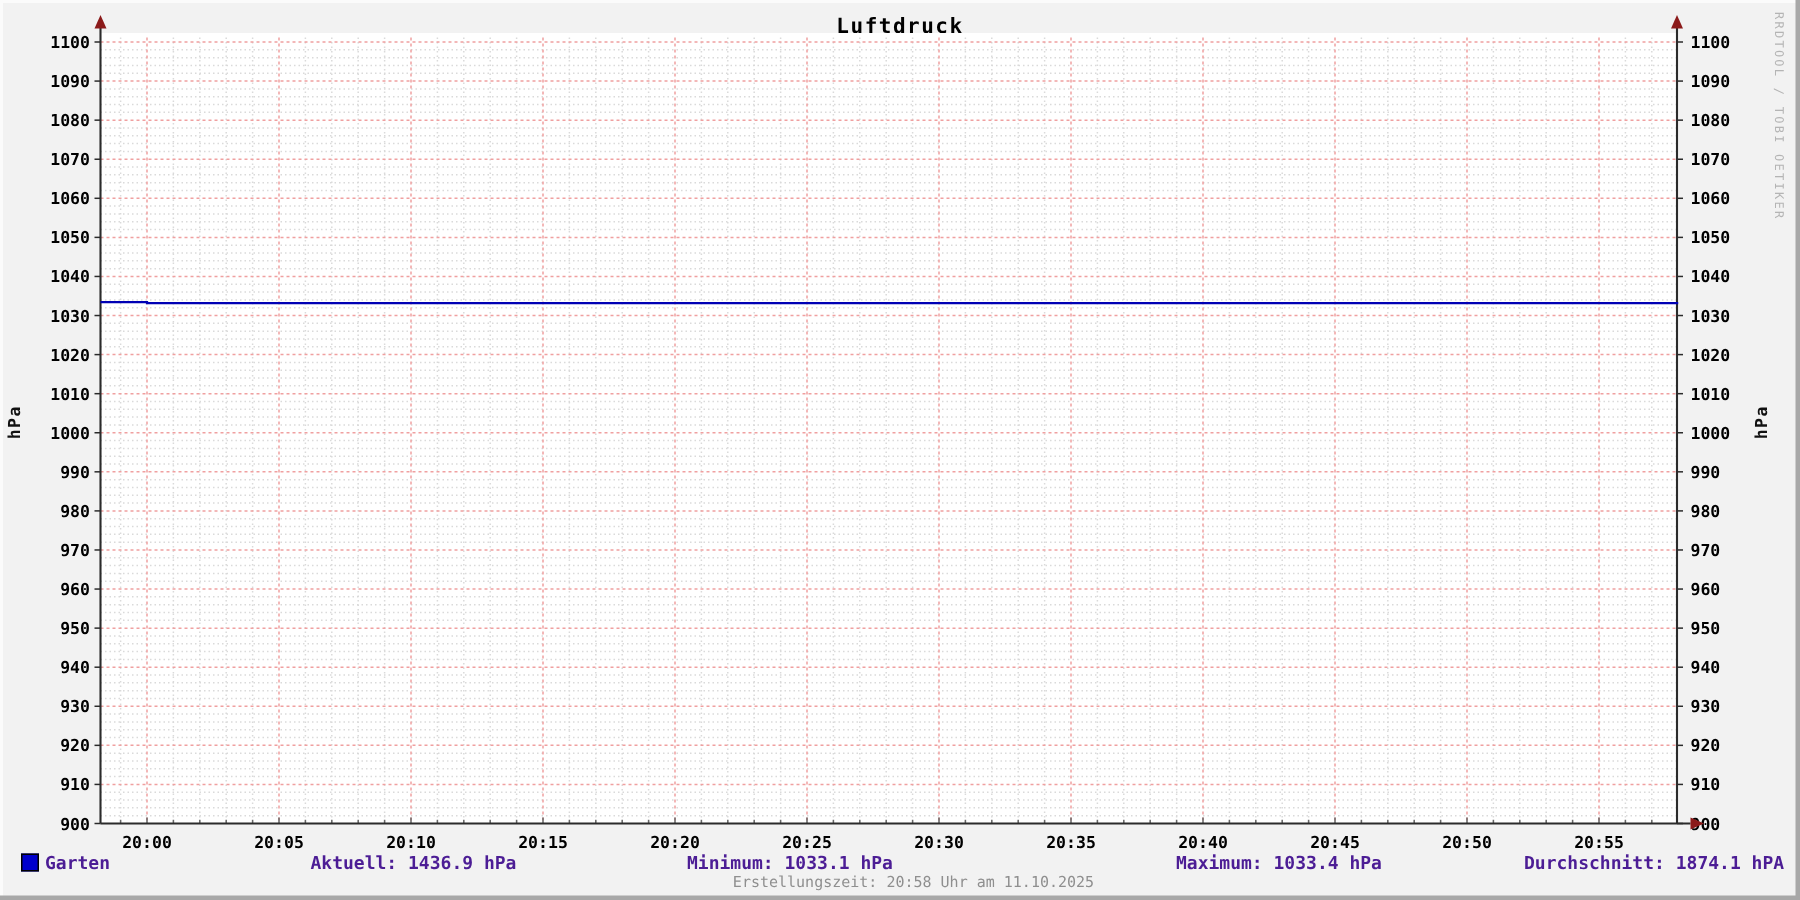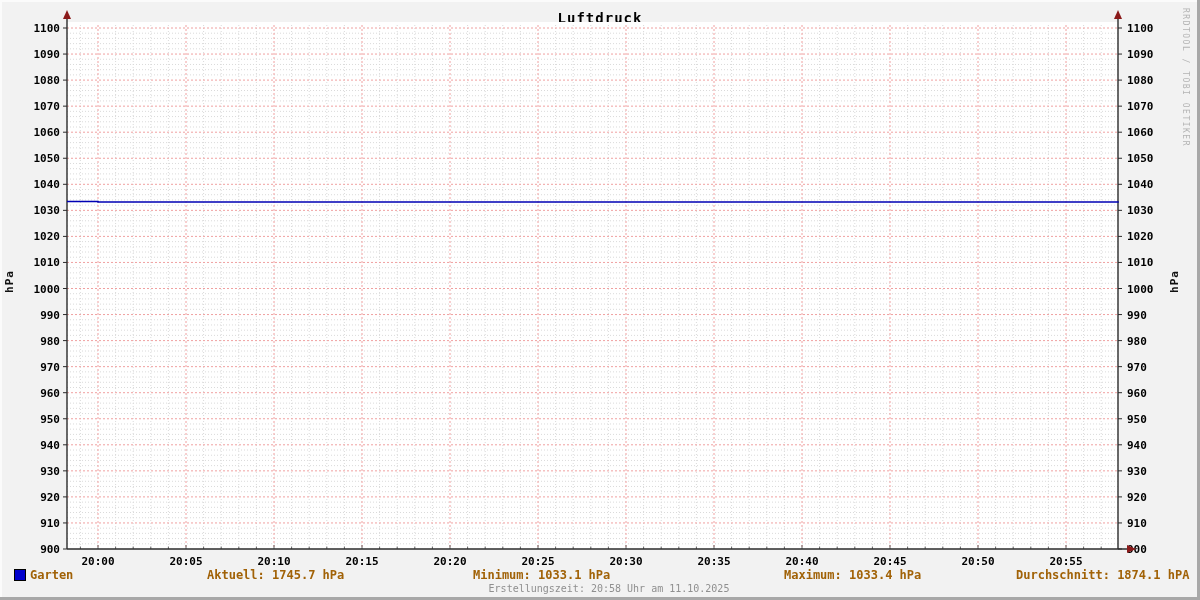--- a/index.html
+++ b/index.html
@@ -28,28 +28,28 @@
   #ylabel-left{left:3px;top:270px;}
   #ylabel-right{left:1168px;top:270px;}
 
   #watermark{
     position:absolute;left:1181px;top:8px;
     font-size:8px;color:#b4b4b4;letter-spacing:1.5px;
     writing-mode:vertical-rl;
   }
 
   .legend-row span, .legend-row .sq{position:absolute;}
-  .legend-text{font-size:12px;font-weight:bold;color:#a16207;top:568px;white-space:pre;}
+  .legend-text{font-size:12px;font-weight:bold;color:#4c1d95;top:568px;white-space:pre;}
   #legend-square{
     left:14px;top:569px;width:10px;height:10px;
     background:#0000cc;border:1px solid #000;
   }
   #legend-series{left:30px;}
   #stat-aktuell{left:207px;}
-  #stat-minimum{left:473px;}
+  #stat-minimum{left:458px;}
   #stat-maximum{left:784px;}
   #stat-durchschnitt{left:1016px;}
 
   #footer-note{
     position:absolute;left:0;top:583px;width:1218px;text-align:center;
     font-size:10px;color:#8f8f8f;
   }
 </style>
 </head>
 <body>
@@ -387,19 +387,19 @@
   </svg>
 
 <div class="vlabel" id="ylabel-left">hPa</div>
 <div class="vlabel" id="ylabel-right">hPa</div>
 
 <div id="watermark">RRDTOOL / TOBI OETIKER</div>
 
 <div class="legend-row">
   <div class="sq" id="legend-square"></div>
   <span class="legend-text" id="legend-series">Garten</span>
-  <span class="legend-text" id="stat-aktuell">Aktuell: 1745.7 hPa</span>
+  <span class="legend-text" id="stat-aktuell">Aktuell: 1436.9 hPa</span>
   <span class="legend-text" id="stat-minimum">Minimum: 1033.1 hPa</span>
   <span class="legend-text" id="stat-maximum">Maximum: 1033.4 hPa</span>
   <span class="legend-text" id="stat-durchschnitt">Durchschnitt: 1874.1 hPA</span>
 </div>
 
 <div id="footer-note">Erstellungszeit: 20:58 Uhr am 11.10.2025</div>
 
 </body></html>

